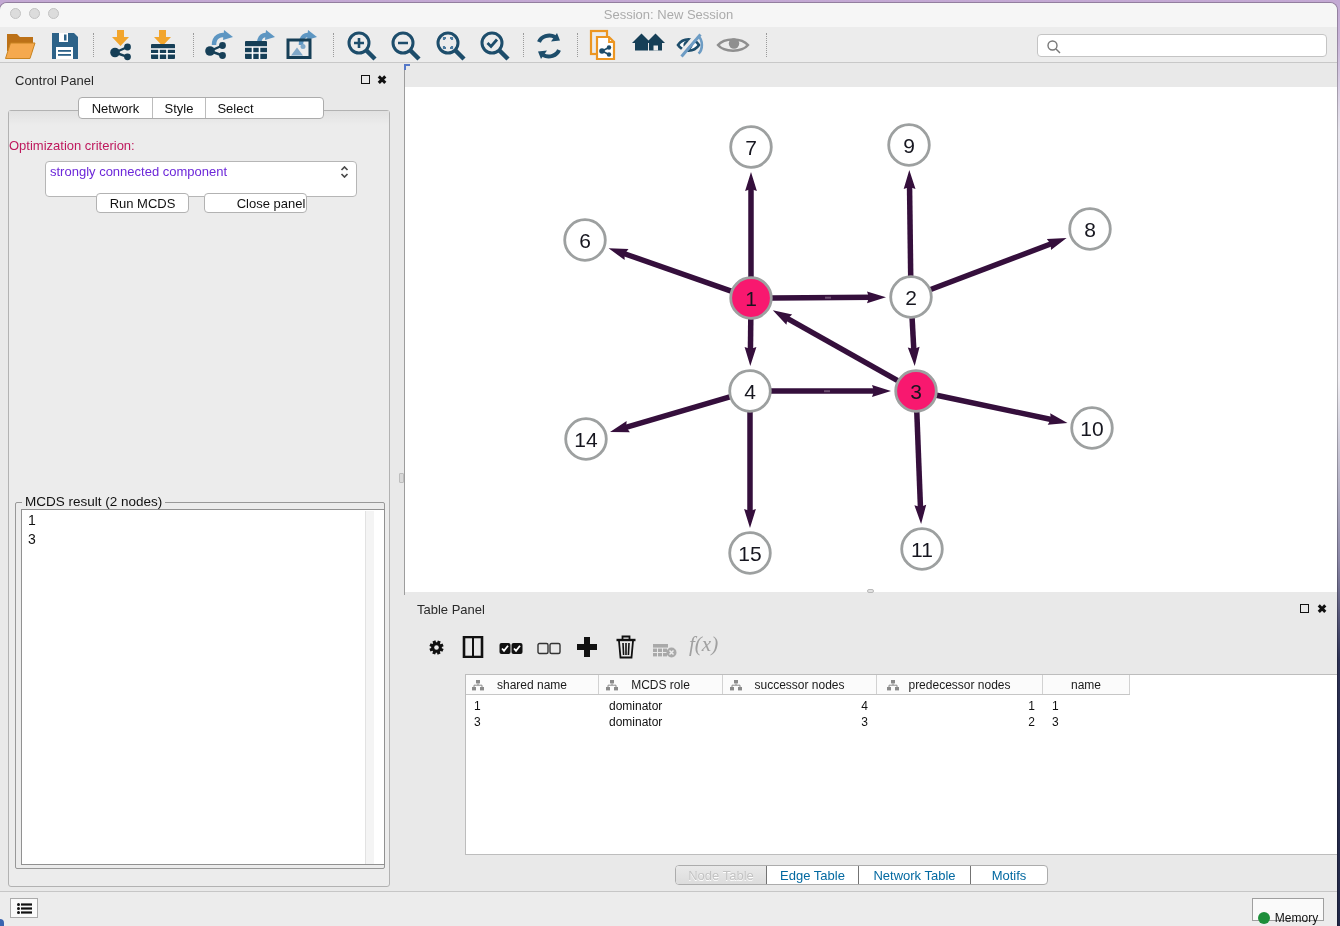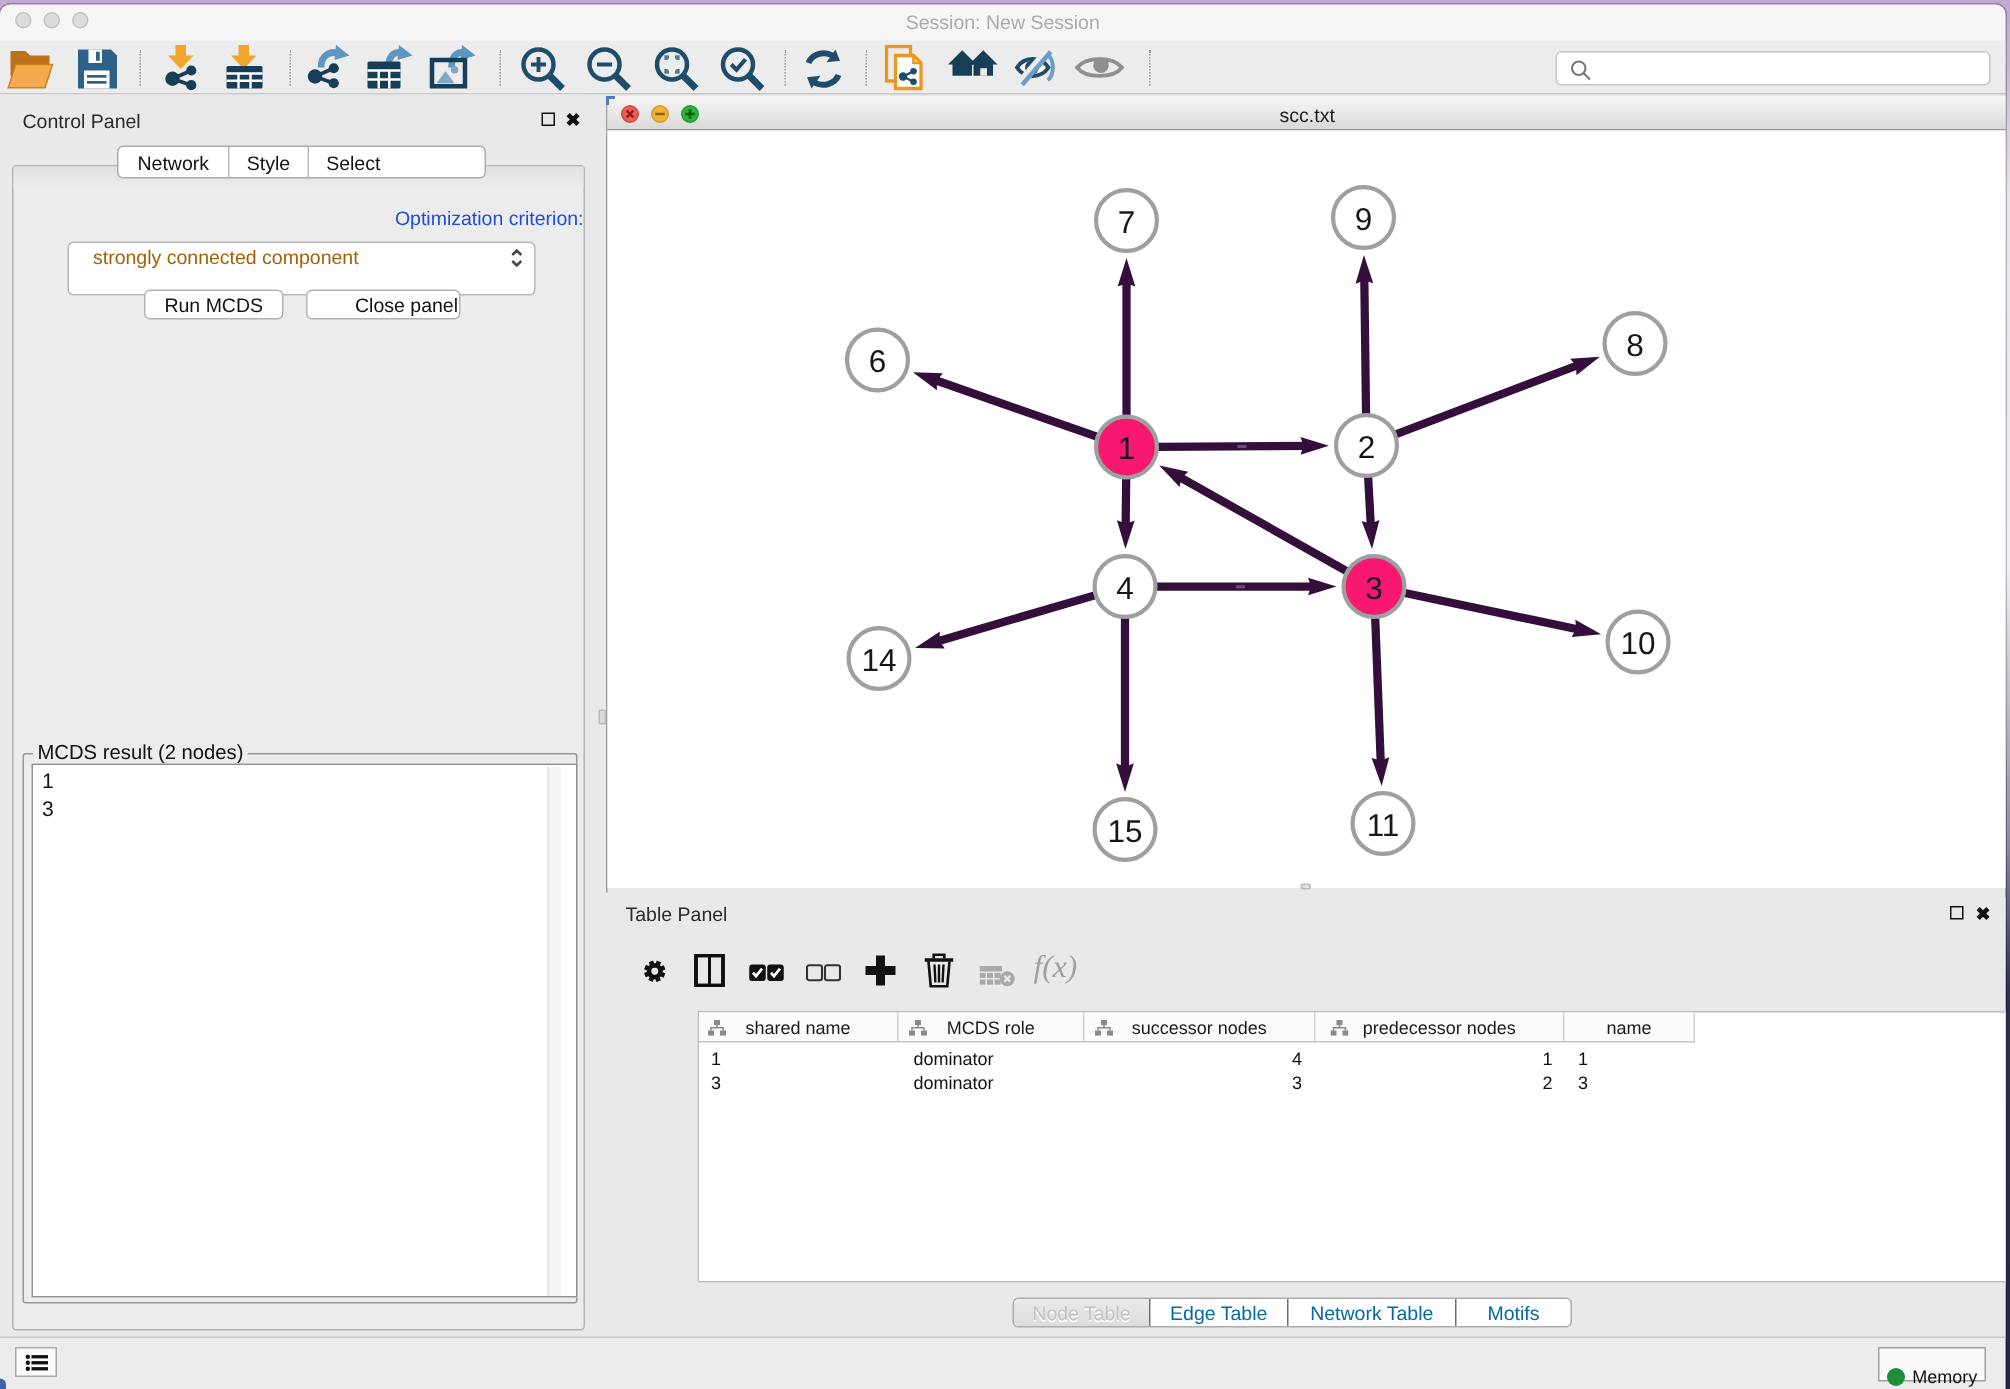--- a/index.html
+++ b/index.html
@@ -20,22 +20,22 @@
 .float-ico { position:absolute; width:9px; height:9px; border:1.5px solid #111; background:transparent; }
 .x-ico { position:absolute; font-size:12px; font-weight:bold; color:#111; line-height:10px; }
 
 .cpanel { position:absolute; left:0; top:60px; width:394px; height:828px; background:#e9e9e9; }
 .tabs { position:absolute; left:78px; top:34px; height:22px; display:flex; border:1px solid #acacac; border-radius:4px; overflow:hidden; background:#fff; z-index:3; }
 .tab { font-size:13px; color:#111; padding:3px 0 0 0; text-align:center; border-left:1px solid #bcbcbc; }
 .tab:first-child { border-left:none; }
 .tab.sel { background:linear-gradient(#ececec,#d6d6d6); color:#bfbfbf; text-shadow:0 1px 0 #fff;margin-top:26px; }
 .cbox { position:absolute; left:8px; top:47px; width:382px; height:777px; background:#ececec; border:1px solid #b2b2b2; border-radius:3px; }
 .cbox .shade { position:absolute; left:0; top:0; width:100%; height:14px; background:linear-gradient(#e1e1e1,#ececec); }
-.optlabel { position:absolute; left:0; top:27px; width:100%; text-align:right; font-size:13px; color:#1d4ed8; }
-.combo { position:absolute; left:36px; top:50px; width:312px; height:36px; background:#fff; border:1px solid #b6b6b6; border-radius:4px; font-size:13px; color:#a16207; padding:2px 0 0 16px; }
+.optlabel { position:absolute; left:0; top:27px; width:100%; text-align:left; font-size:13px; color:#be185d; }
+.combo { position:absolute; left:36px; top:50px; width:312px; height:36px; background:#fff; border:1px solid #b6b6b6; border-radius:4px; font-size:13px; color:#6d28d9; padding:2px 0 0 4px; }
 
 .btn { position:absolute; height:20px; background:#fff; border:1px solid #b2b2b2; border-radius:4px; font-size:13px; color:#111; text-align:center; padding-top:2px; }
 .fieldset { position:absolute; left:6px; top:391px; width:370px; height:367px; border:1px solid #989898; border-radius:2px; }
 .fieldset .legend { position:absolute; left:6px; top:-9px; background:#ececec; padding:0 3px; font-size:13.5px; color:#111; }
 .resultarea { position:absolute; left:5px; top:6px; width:364px; height:356px; background:#fff; border:1px solid #919191; font-size:14px; color:#111; padding:1px 0 0 6px; line-height:19px; }
 .rscroll { position:absolute; right:10px; top:1px; width:9px; height:353px; background:#f4f4f4; border-left:1px solid #e2e2e2; }
 
 .netwin { position:absolute; left:404px; top:61px; width:934px; height:531px; border-left:1px solid #9d9d9d; }
 .nettitle { position:absolute; left:0; top:0; width:100%; height:23px; background:linear-gradient(#f7f7f7,#d9d9d9); border-bottom:1px solid #9d9d9d; }
 .nettitle .t { position:absolute; width:100%; text-align:center; top:5px; font-size:13px; color:#1a1a1a; }
@@ -247,31 +247,20 @@
       <div class="btn" style="left:87px;top:82px;width:93px;">Run MCDS</div>
       <div class="btn" style="left:195px;top:82px;width:103px;padding-left:31px;">Close panel</div>
       <div class="fieldset">
         <div class="legend">MCDS result (2 nodes)</div>
         <div class="resultarea">1<br>3<div class="rscroll"></div></div>
       </div>
     </div>
   </div>
 
   <div class="netwin">
-    <div class="nettitle">
-      <svg style="position:absolute;left:8px;top:5px" width="58" height="14" viewBox="0 0 58 14">
-        <circle cx="7" cy="7" r="5.5" fill="#ea5f55" stroke="#ce4a41" stroke-width="1"></circle>
-        <path stroke="#921d14" stroke-width="1.6" d="M4.8,4.8 L9.2,9.2 M9.2,4.8 L4.8,9.2"></path>
-        <circle cx="27" cy="7" r="5.5" fill="#f0b432" stroke="#d29a2d" stroke-width="1"></circle>
-        <line x1="23.8" y1="7" x2="30.2" y2="7" stroke="#8f5f10" stroke-width="1.8"></line>
-        <circle cx="47" cy="7" r="5.5" fill="#27b43a" stroke="#259a33" stroke-width="1"></circle>
-        <path stroke="#0c5c16" stroke-width="1.8" d="M43.8,7 L50.2,7 M47,3.8 L47,10.2"></path>
-      </svg>
-      <div class="t">scc.txt</div>
-    </div>
     <div class="canvas" id="canvas">
       <svg width="934" height="505" viewBox="0 0 934 505">
         <g stroke="#350f3c" stroke-width="5.5" fill="#350f3c">
           <line x1="346.0" y1="190.0" x2="346.0" y2="98.0"></line>
           <line x1="326.2" y1="204.1" x2="215.9" y2="165.5"></line>
           <line x1="367.0" y1="210.9" x2="468.0" y2="210.2"></line>
           <line x1="345.8" y1="232.0" x2="345.4" y2="266.0"></line>
           <line x1="505.7" y1="189.0" x2="504.5" y2="96.0"></line>
           <line x1="525.6" y1="202.5" x2="649.5" y2="155.5"></line>
           <line x1="507.1" y1="231.0" x2="509.0" y2="266.1"></line>

